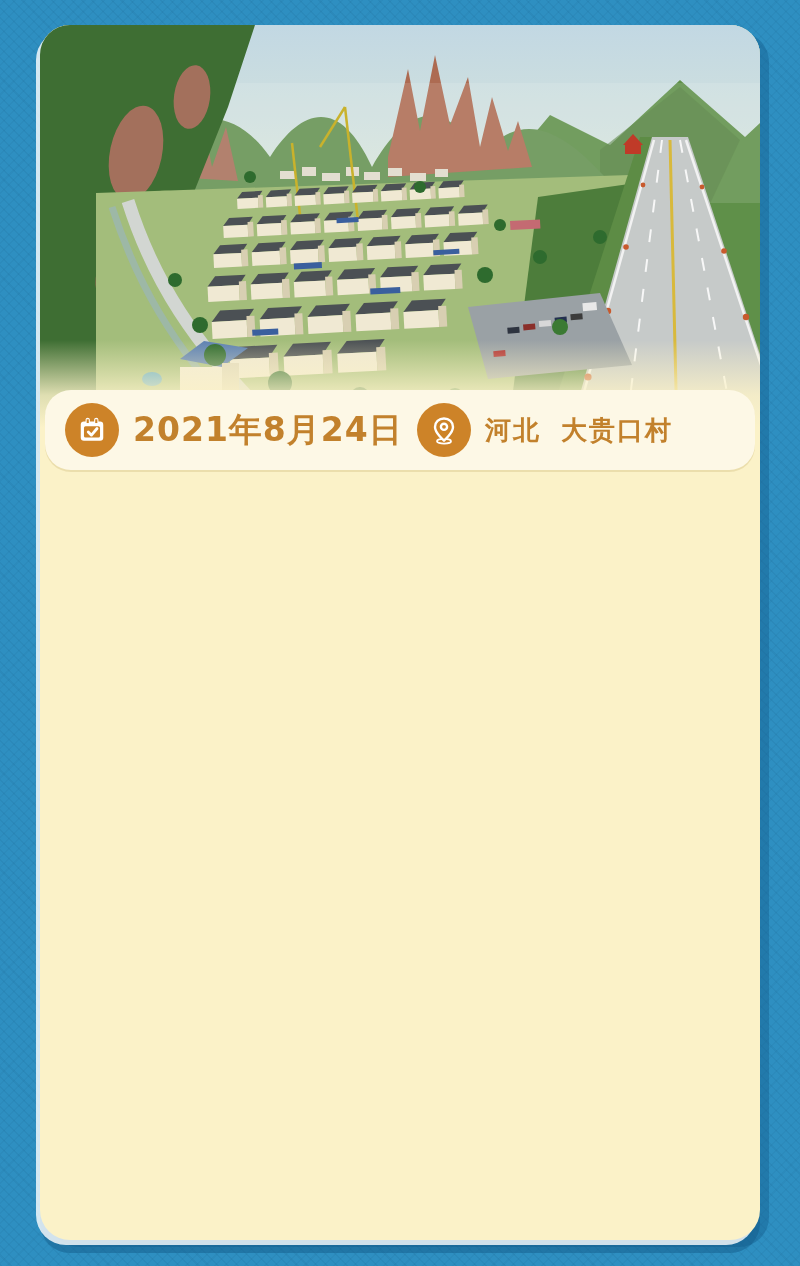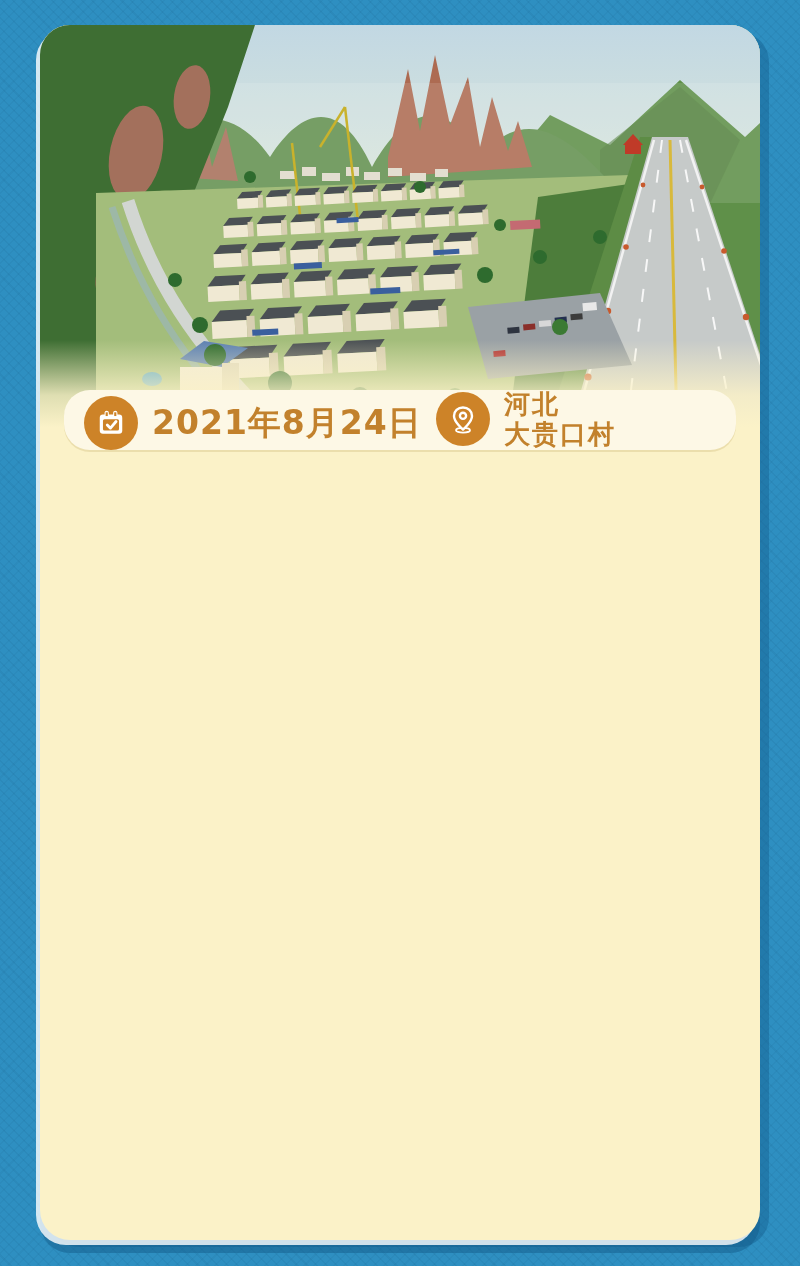--- a/index.html
+++ b/index.html
@@ -36,47 +36,47 @@
     background:#b9d2c2;
   }
   .photo svg{display:block;width:720px;height:405px;}
   .photo-fade{
     position:absolute;left:0;bottom:-2px;width:100%;height:92px;
     background:linear-gradient(180deg, rgba(251,242,200,0) 0%, rgba(251,242,200,.85) 60%, #fbf2c8 95%);
     pointer-events:none;
   }
   .meta-bar{
     position:relative;
-    margin:-40px 24px 0;
-    height:60px;
+    margin:-40px 5px 0;
+    height:80px;
     background:#fdf8e6;
     border-radius:26px;
     box-shadow:0 2px 0 rgba(205,185,120,.35);
     display:flex;
-    align-items:flex-end;
+    align-items:center;
     box-sizing:border-box;
     padding:0 20px;
   }
   .meta-item{display:flex;align-items:center;}
   .meta-item.date{width:352px;}
   .badge-circle{
     width:54px;height:54px;border-radius:50%;
     background:#cd8328;
     display:flex;align-items:center;justify-content:center;
     flex:0 0 auto;
   }
   .meta-text{
     margin-left:14px;
     color:#c2812c;
     font-weight:bold;
     font-size:33px;
     letter-spacing:1px;
     white-space:nowrap;
   }
-  .loc-text{margin-left:14px;display:flex;flex-direction:column;justify-content:center;}
+  .loc-text{margin-left:14px;display:flex;flex-direction:row;justify-content:center;gap:20px;}
   .loc-text span{
     color:#c2812c;font-weight:bold;font-size:26px;line-height:1.18;letter-spacing:2px;white-space:nowrap;
   }
   .quote{
     margin:62px 36px 0;
     color:#ad3a28;
     font-size:46px;
     line-height:62px;
     font-weight:bold;
     letter-spacing:8px;

